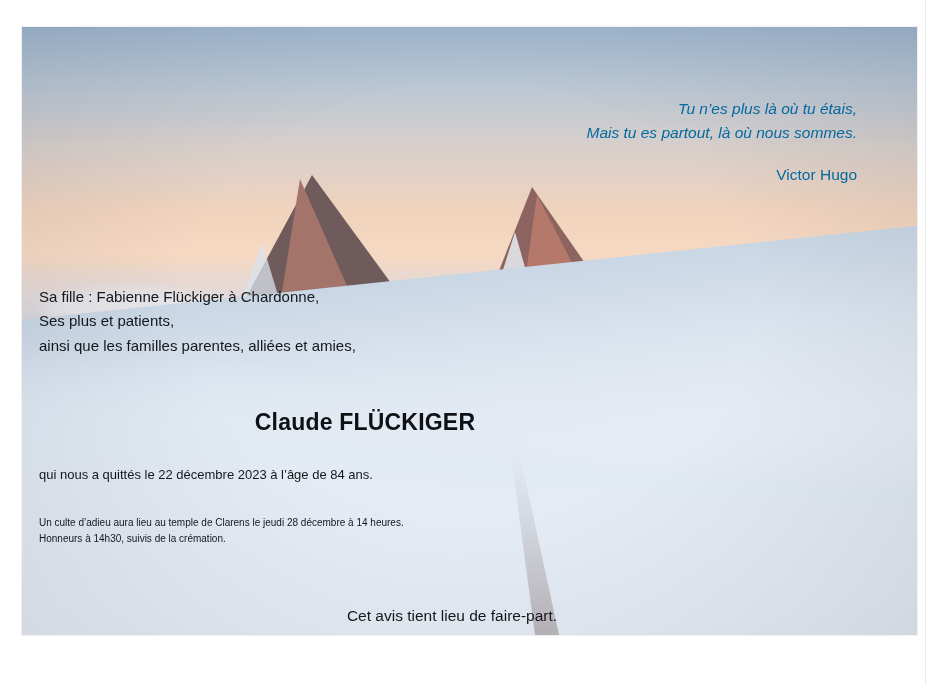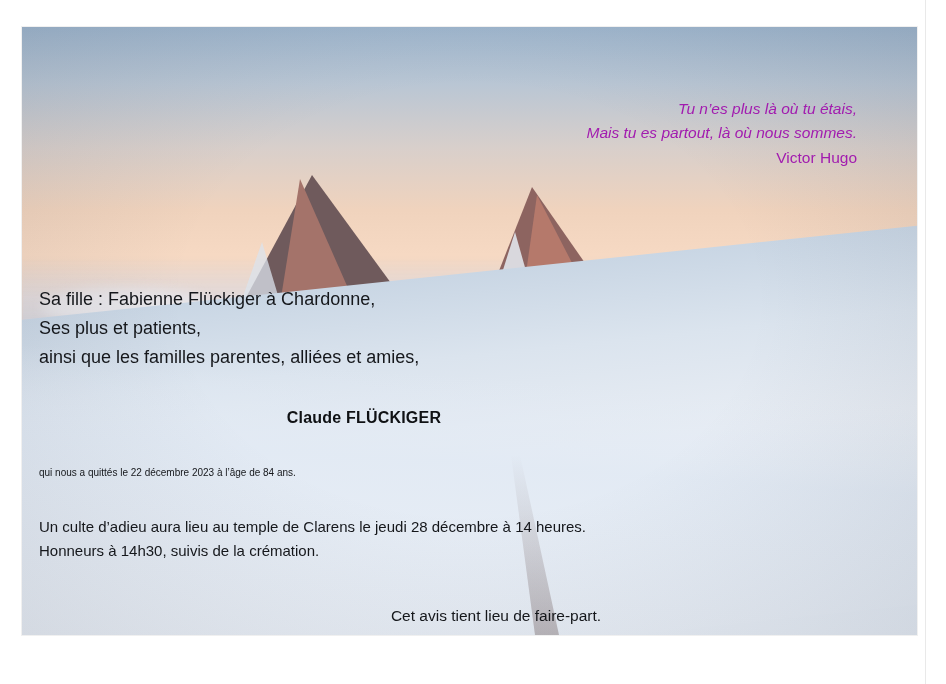--- a/index.html
+++ b/index.html
@@ -206,70 +206,70 @@
     color: #16181c;
   }
   .quote {
     position: absolute;
     right: 60px;
     top: 70px;
     text-align: right;
     font-style: italic;
     font-size: 15.5px;
     line-height: 1.55;
-    color: #a21caf;
+    color: #0369a1;
   }
   .quote-author {
     font-style: normal;
     display: block;
-    margin-top: 1px;
+    margin-top: 18px;
   }
   .family {
     position: absolute;
     left: 17px;
     top: 258px;
-    font-size: 18px;
+    font-size: 15px;
     line-height: 1.62;
     color: #15171b;
   }
   .name {
     position: absolute;
-    left: 12px;
+    left: 0;
     top: 382px;
     width: 660px;
     text-align: center;
-    font-size: 16px;
+    font-size: 23px;
     font-weight: bold;
     letter-spacing: .2px;
     color: #0f1114;
+    padding-left: 13px;
   }
   .died {
     position: absolute;
     left: 17px;
     top: 440px;
-    font-size: 10px;
+    font-size: 13px;
     color: #15171b;
   }
   .details {
     position: absolute;
     left: 17px;
     top: 488px;
-    font-size: 15px;
+    font-size: 10px;
     line-height: 1.62;
     color: #15171b;
   }
   .footer-note {
     position: absolute;
     left: 0;
     top: 580px;
     width: 860px;
     text-align: center;
     font-size: 15.5px;
     color: #15171b;
-    padding-left: 44px;
   }
   .line { display: block; }
 </style>
 </head>
 <body>
 
 <div class="page">
 
   <div class="card">
 

